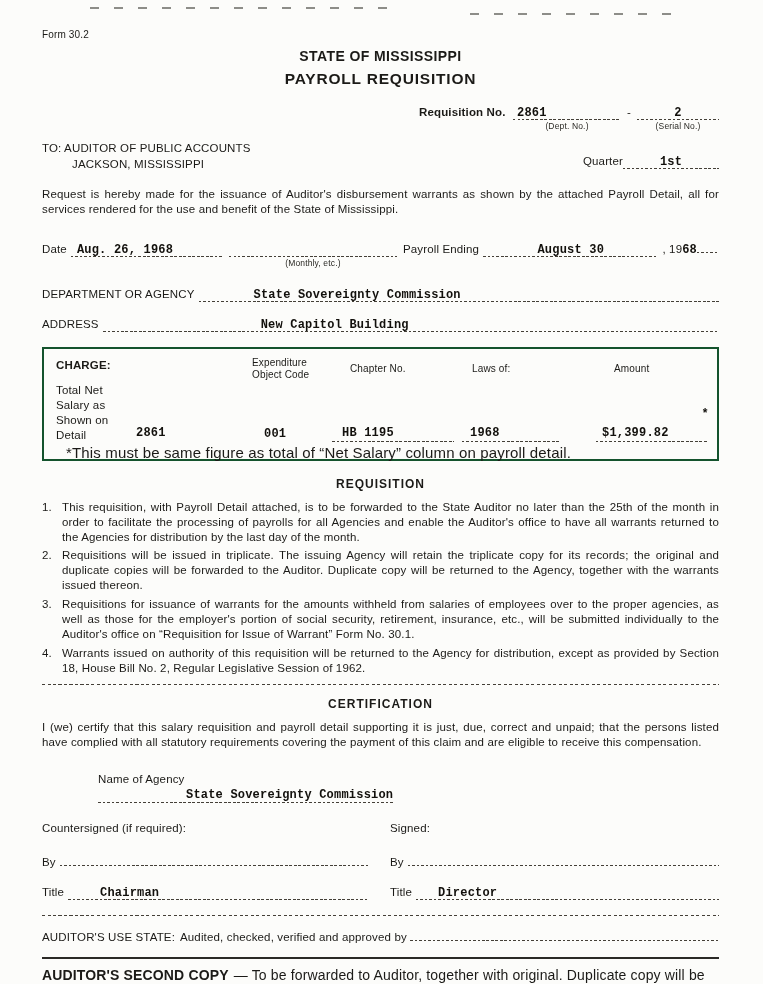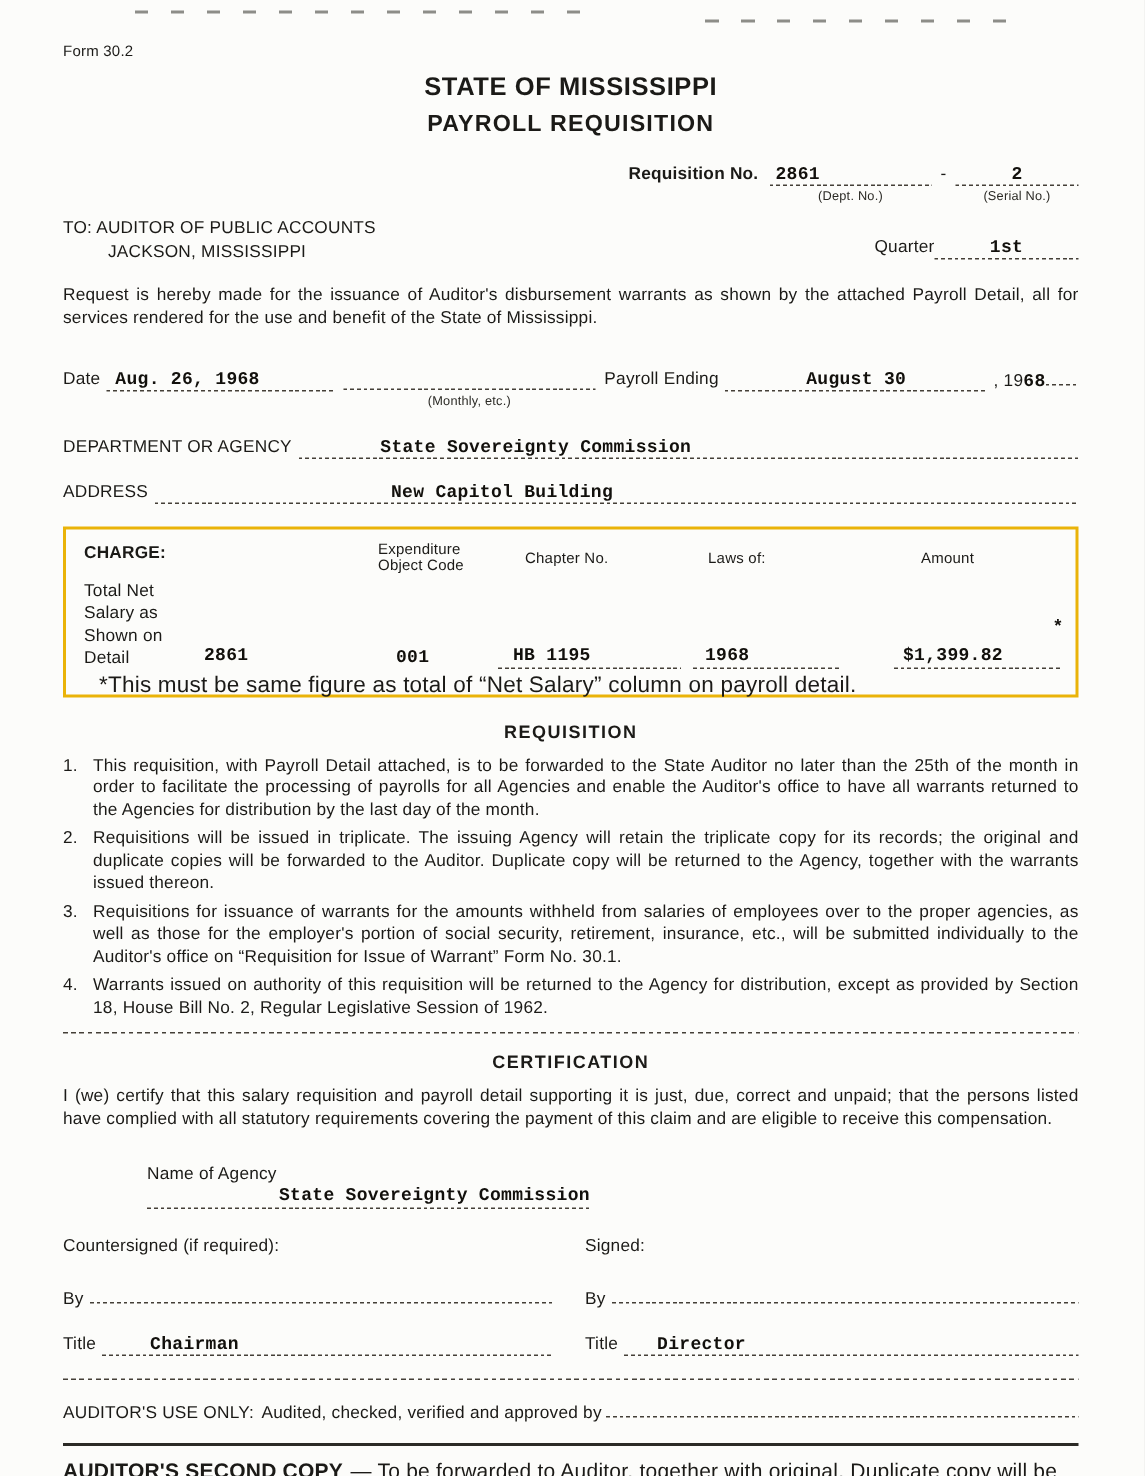--- a/index.html
+++ b/index.html
@@ -26,21 +26,21 @@
     height: 1.2px;
     background-image: repeating-linear-gradient(to right, #443f37 0 3px, transparent 3px 5.5px);
   }
   .rule-heavy { height: 2px; background: #2b2a26; }
   .scan-dash {
     position: absolute; height: 1.5px;
     background-image: repeating-linear-gradient(to right, #8d8d88 0 9px, transparent 9px 24px);
   }
 
   .form-number { font-size: 10px; margin-bottom: 6px; }
-  .state-title { text-align: center; font-weight: bold; font-size: 17px; margin-bottom: 4px; letter-spacing: 0.4px; }
+  .state-title { text-align: center; font-weight: bold; font-size: 14px; margin-bottom: 4px; letter-spacing: 0.4px; }
   .form-title { text-align: center; font-weight: bold; font-size: 15.5px; letter-spacing: 0.8px; margin-bottom: 16px; }
 
   .req-block {
     margin-left: auto; width: 300px;
     display: grid; grid-template-columns: auto 108px 16px 82px; row-gap: 1px;
     align-items: baseline; margin-bottom: 8px;
   }
   .req-label { font-weight: bold; padding-right: 4px; }
   .req-f1 { height: 15px; } .req-f1 .typed { margin-left: 4px; }
   .req-sep { text-align: center; }
@@ -62,21 +62,21 @@
   .mid-seg .caption { position: absolute; top: 15px; left: 0; right: 0; text-align: center; }
   .pe-field { flex: 1; height: 15px; margin: 0 4px; text-align: center; }
   .year-wrap { white-space: nowrap; }
   .year-tail { display: inline-block; width: 22px; height: 13px; }
 
   .label-row { display: flex; align-items: baseline; margin-bottom: 15px; }
   .label-row .flexfill { flex: 1; height: 15px; margin-left: 4px; }
   .dept-indent { margin-left: 55px; }
   .addr-indent { margin-left: 158px; }
 
-  .charge { border: 2px solid #eab308; position: relative; height: 114px; margin-bottom: 16px; font-size: 11.5px; }
+  .charge { border: 2px solid #14532d; position: relative; height: 114px; margin-bottom: 16px; font-size: 11.5px; }
   .charge .abs { position: absolute; white-space: nowrap; }
   .charge .hdr { font-size: 10px; line-height: 1.15; }
 
   .inst-title, .cert-title { text-align: center; font-weight: bold; font-size: 12px; letter-spacing: 1px; margin-bottom: 7px; }
   .inst-item { display: flex; margin-bottom: 4px; }
   .inst-num { flex: 0 0 20px; }
   .inst-text { flex: 1; text-align: justify; }
 
   .divider1 { margin: 8px 0 12px 0; }
   .cert-para { text-align: justify; margin-bottom: 22px; }
@@ -243,21 +243,21 @@
       </div>
       <div class="col-right">
         <span>Title</span>
         <span class="fill flexfill"><span class="typed title-typed-right">Director</span></span>
       </div>
     </div>
 
     <div class="rule-dashed divider2"></div>
 
     <div class="auditor-row">
-      <span>AUDITOR'S USE ONLY:</span>
+      <span>AUDITOR'S USE STATE:</span>
       <span style="padding-left:5px;">Audited, checked, verified and approved by</span>
       <span class="fill flexfill"></span>
     </div>
 
     <div class="rule-heavy divider3"></div>
 
     <div class="second-copy">
       <span class="sc-label">AUDITOR'S SECOND COPY</span>
       <span class="sc-text">— To be forwarded to Auditor, together with original.  Duplicate copy will be returned to Agency, together with warrants issued thereon.</span>
     </div>

